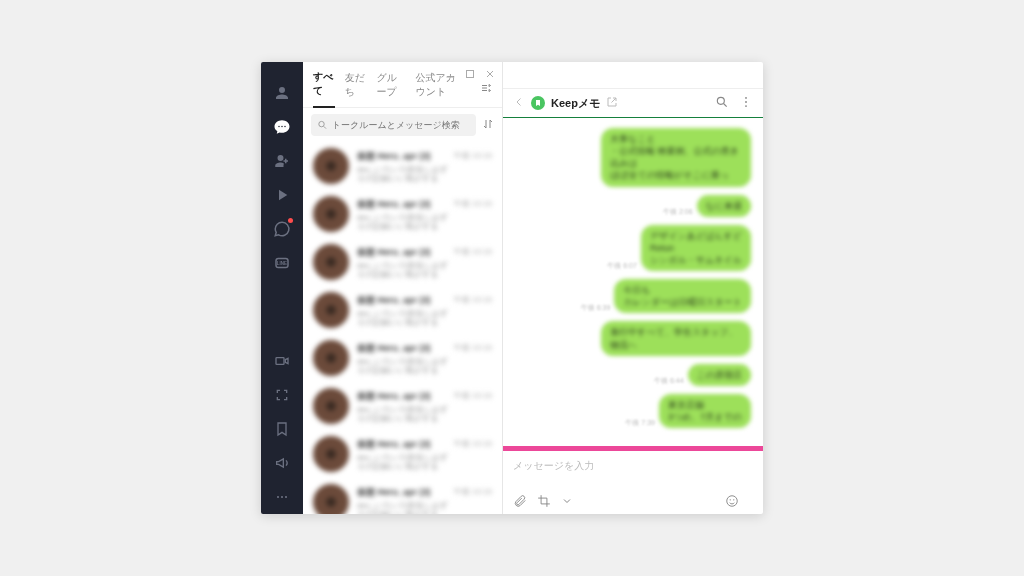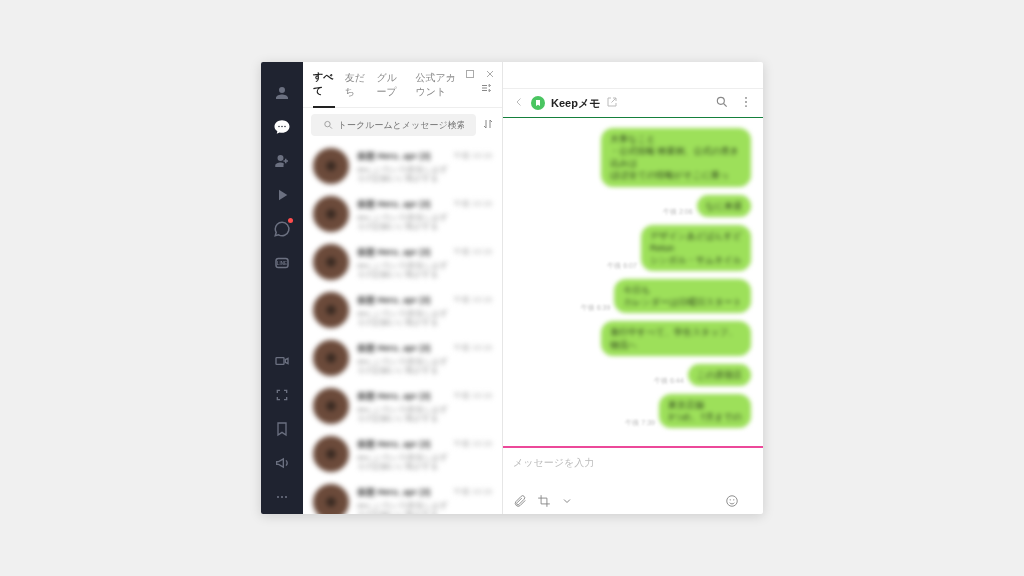--- a/index.html
+++ b/index.html
@@ -89,21 +89,21 @@
     padding: 6px 8px;
     gap: 6px;
   }
   .searchbox {
     flex: 1;
     background: #f1f1f1;
     border-radius: 4px;
     height: 22px;
     display: flex;
     align-items: center;
-    padding: 0 12px;
+    padding: 0 6px;
     color: #999;
     font-size: 9px;
     gap: 4px;
   }
   .searchbox input {
     border: none; background: transparent; outline: none;
     font-size: 9px; color:#555; width:100%;
   }
   .sort-icon { color:#888; cursor:pointer; }
 
@@ -183,21 +183,21 @@
     border:4px solid transparent;
     border-left-color:#9de05a;
   }
   .timestamp {
     font-size:7px;
     color:#bbb;
     filter: blur(1.2px);
   }
 
   .inputarea {
-    border-top:2px solid #ec4899;
+    border-top:5px solid #ec4899;
     padding: 8px 24px 6px 10px;
     display:flex;
     flex-direction:column;
     justify-content:space-between;
     height: 68px;
   }
   .inputarea .placeholder {
     font-size:10px;
     color:#bbb;
   }

